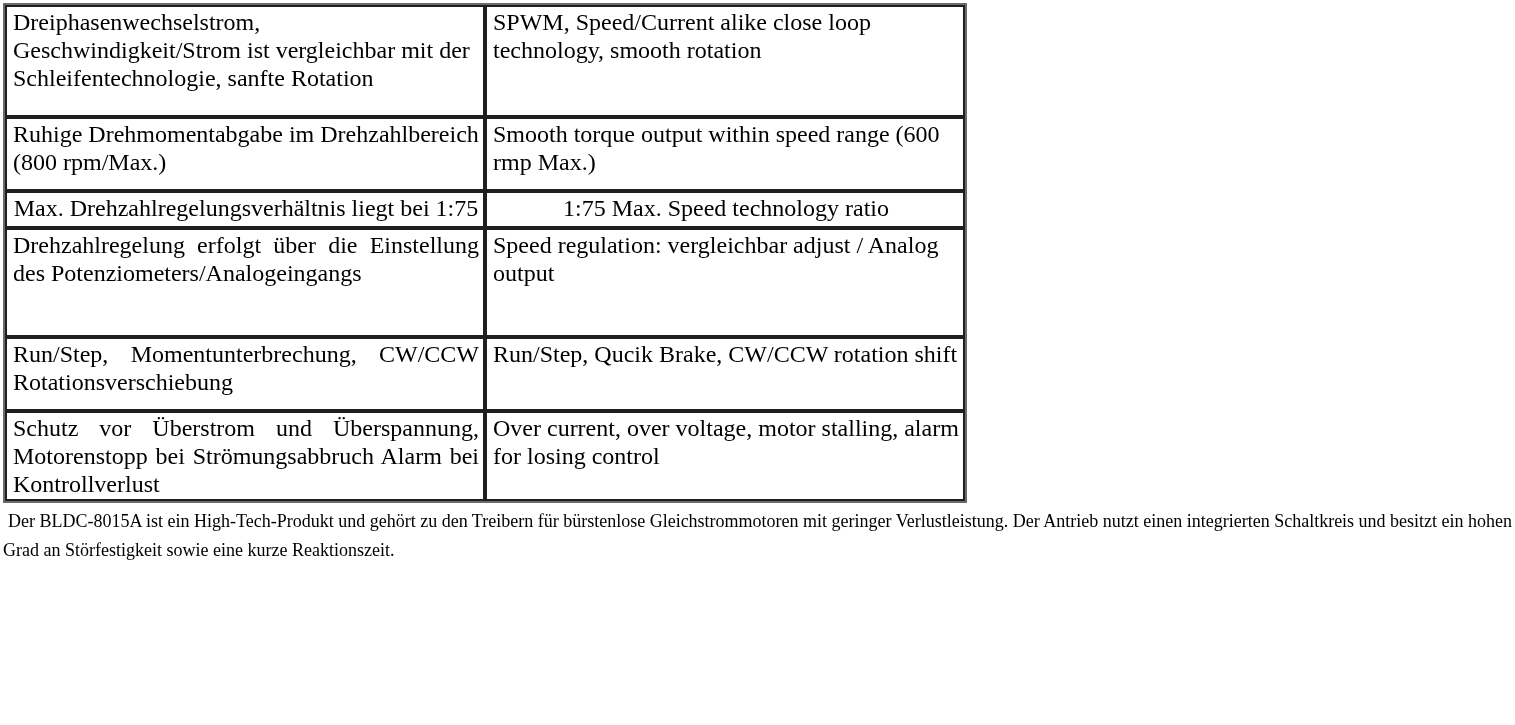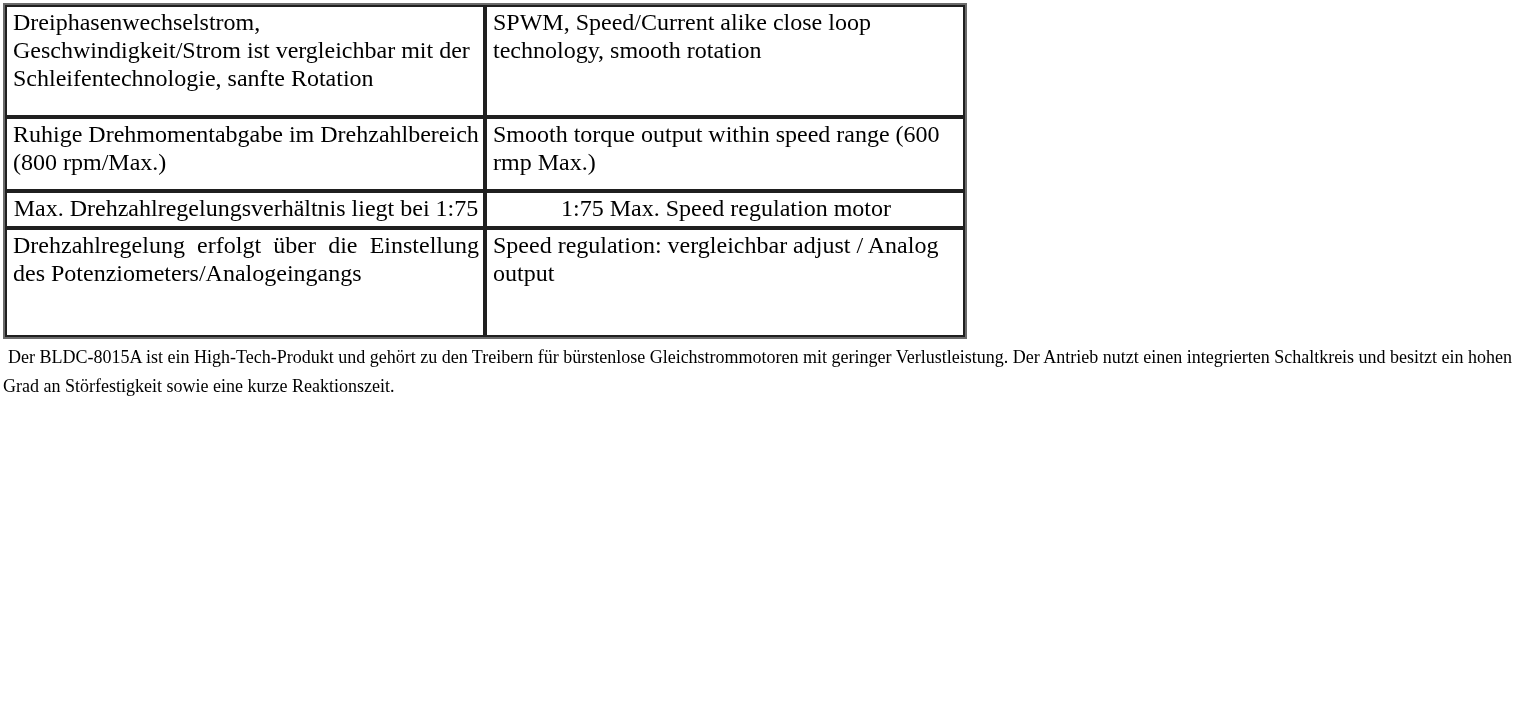--- a/index.html
+++ b/index.html
@@ -54,22 +54,30 @@
     <tr>
       <td>Dreiphasenwechselstrom, Geschwindigkeit/Strom ist vergleichbar mit der Schleifentechnologie, sanfte Rotation</td>
       <td>SPWM, Speed/Current alike close loop technology, smooth rotation</td>
     </tr>
     <tr>
       <td>Ruhige Drehmomentabgabe im Drehzahlbereich (800 rpm/Max.)</td>
       <td>Smooth torque output within speed range (600 rmp Max.)</td>
     </tr>
     <tr>
       <td>Max. Drehzahlregelungsverhältnis liegt bei 1:75</td>
-      <td>1:75 Max. Speed regulation motor</td>
+      <td>1:75 Max. Speed technology ratio</td>
     </tr>
     <tr>
       <td class="j">Drehzahlregelung erfolgt über die Einstellung des Potenziometers/Analogeingangs</td>
       <td>Speed regulation: vergleichbar adjust / Analog output</td>
+    </tr>
+    <tr>
+      <td class="j">Run/Step, Momentunterbrechung, CW/CCW Rotationsverschiebung</td>
+      <td>Run/Step, Qucik Brake, CW/CCW rotation shift</td>
+    </tr>
+    <tr>
+      <td class="j">Schutz vor Überstrom und Überspannung, Motorenstopp bei Strömungsabbruch Alarm bei Kontrollverlust</td>
+      <td>Over current, over voltage, motor stalling, alarm for losing control</td>
     </tr>
   </tbody>
 </table>
 
 <div class="footer-text">Der BLDC-8015A ist ein High-Tech-Produkt und gehört zu den Treibern für bürstenlose Gleichstrommotoren mit geringer Verlustleistung. Der Antrieb nutzt einen integrierten Schaltkreis und besitzt ein hohen Grad an Störfestigkeit sowie eine kurze Reaktionszeit.</div>
 
 </body></html>

